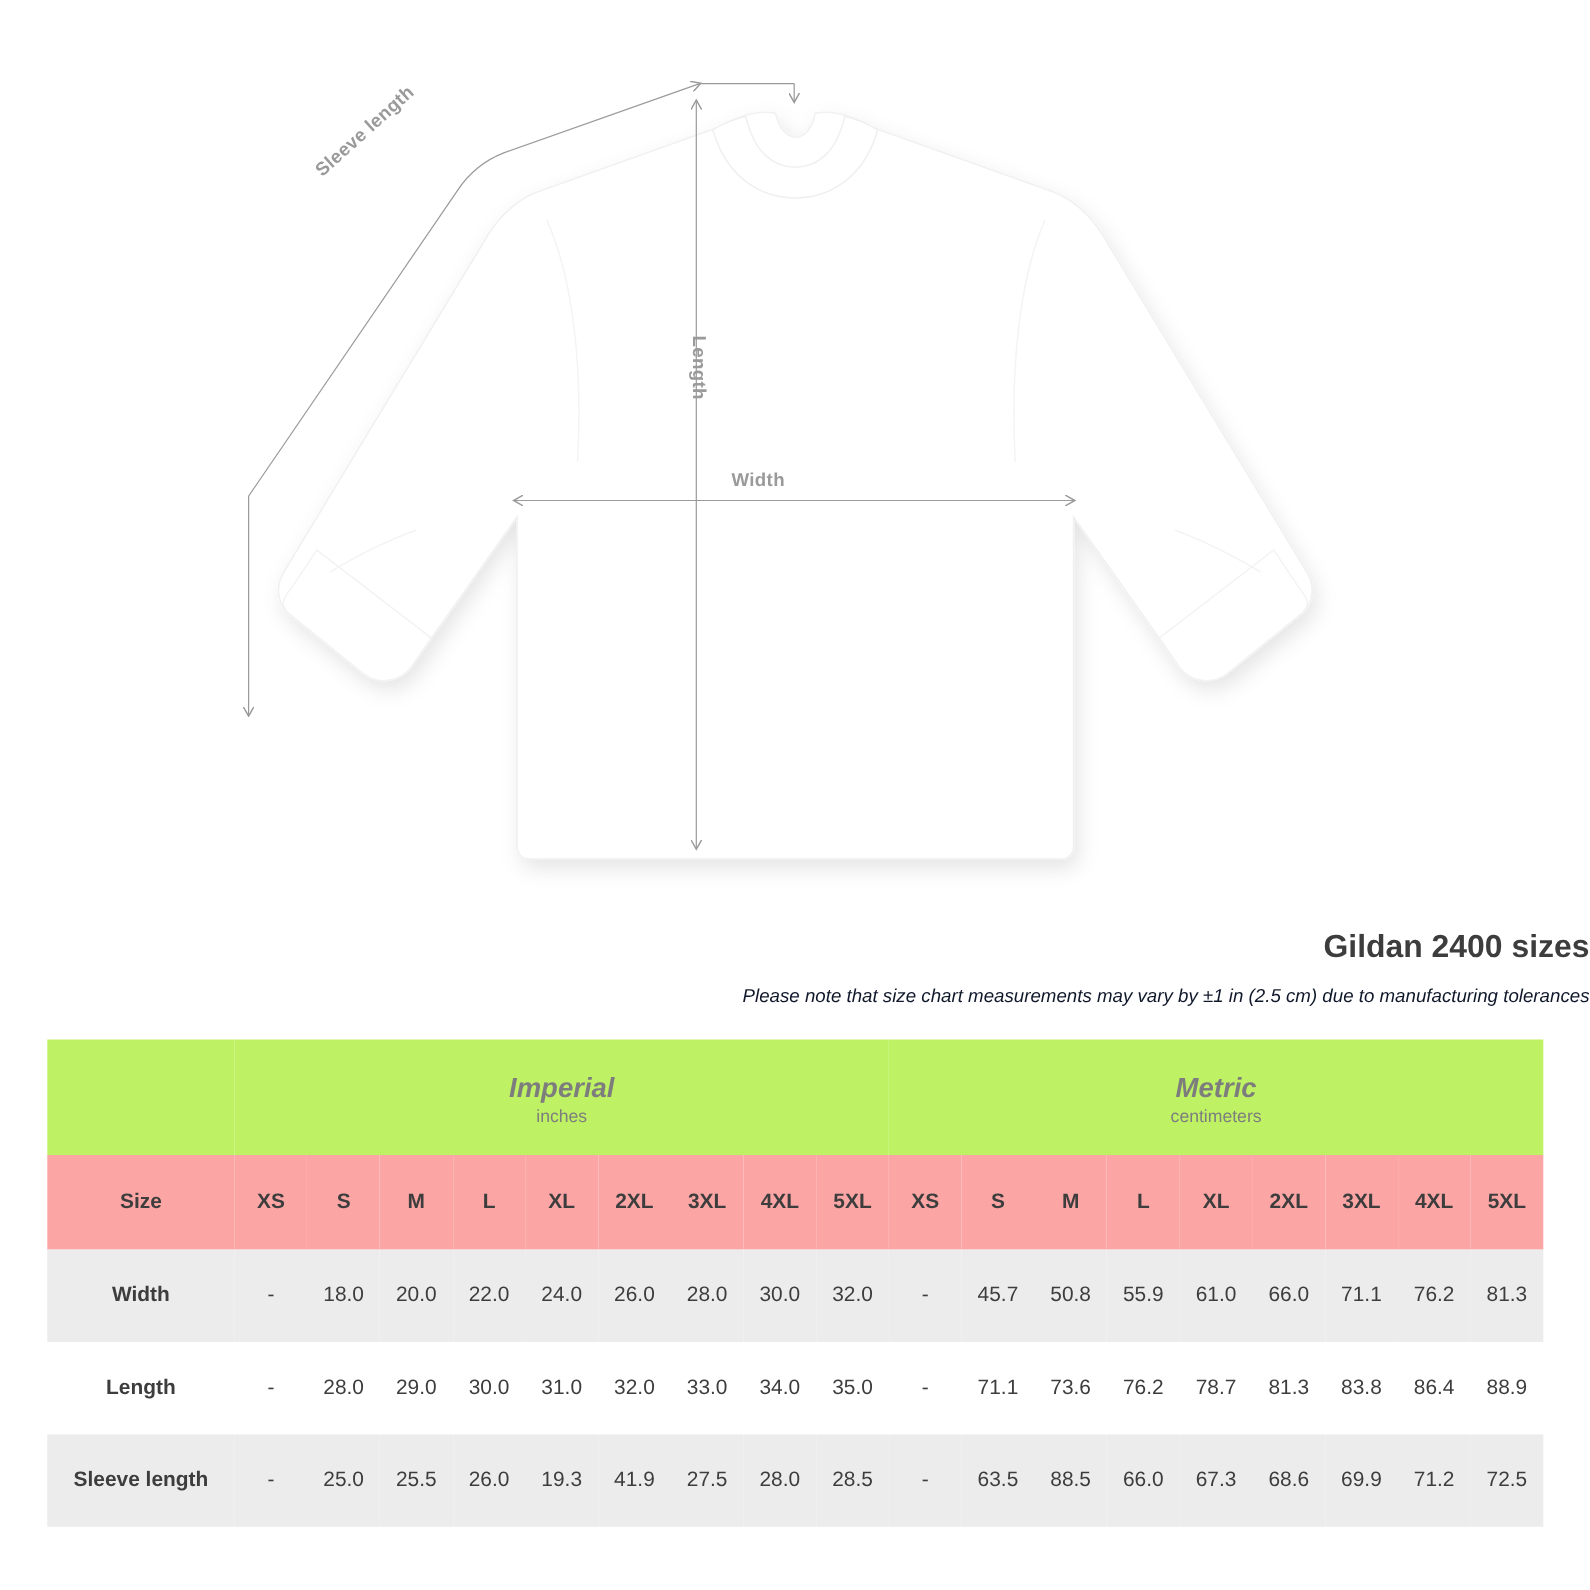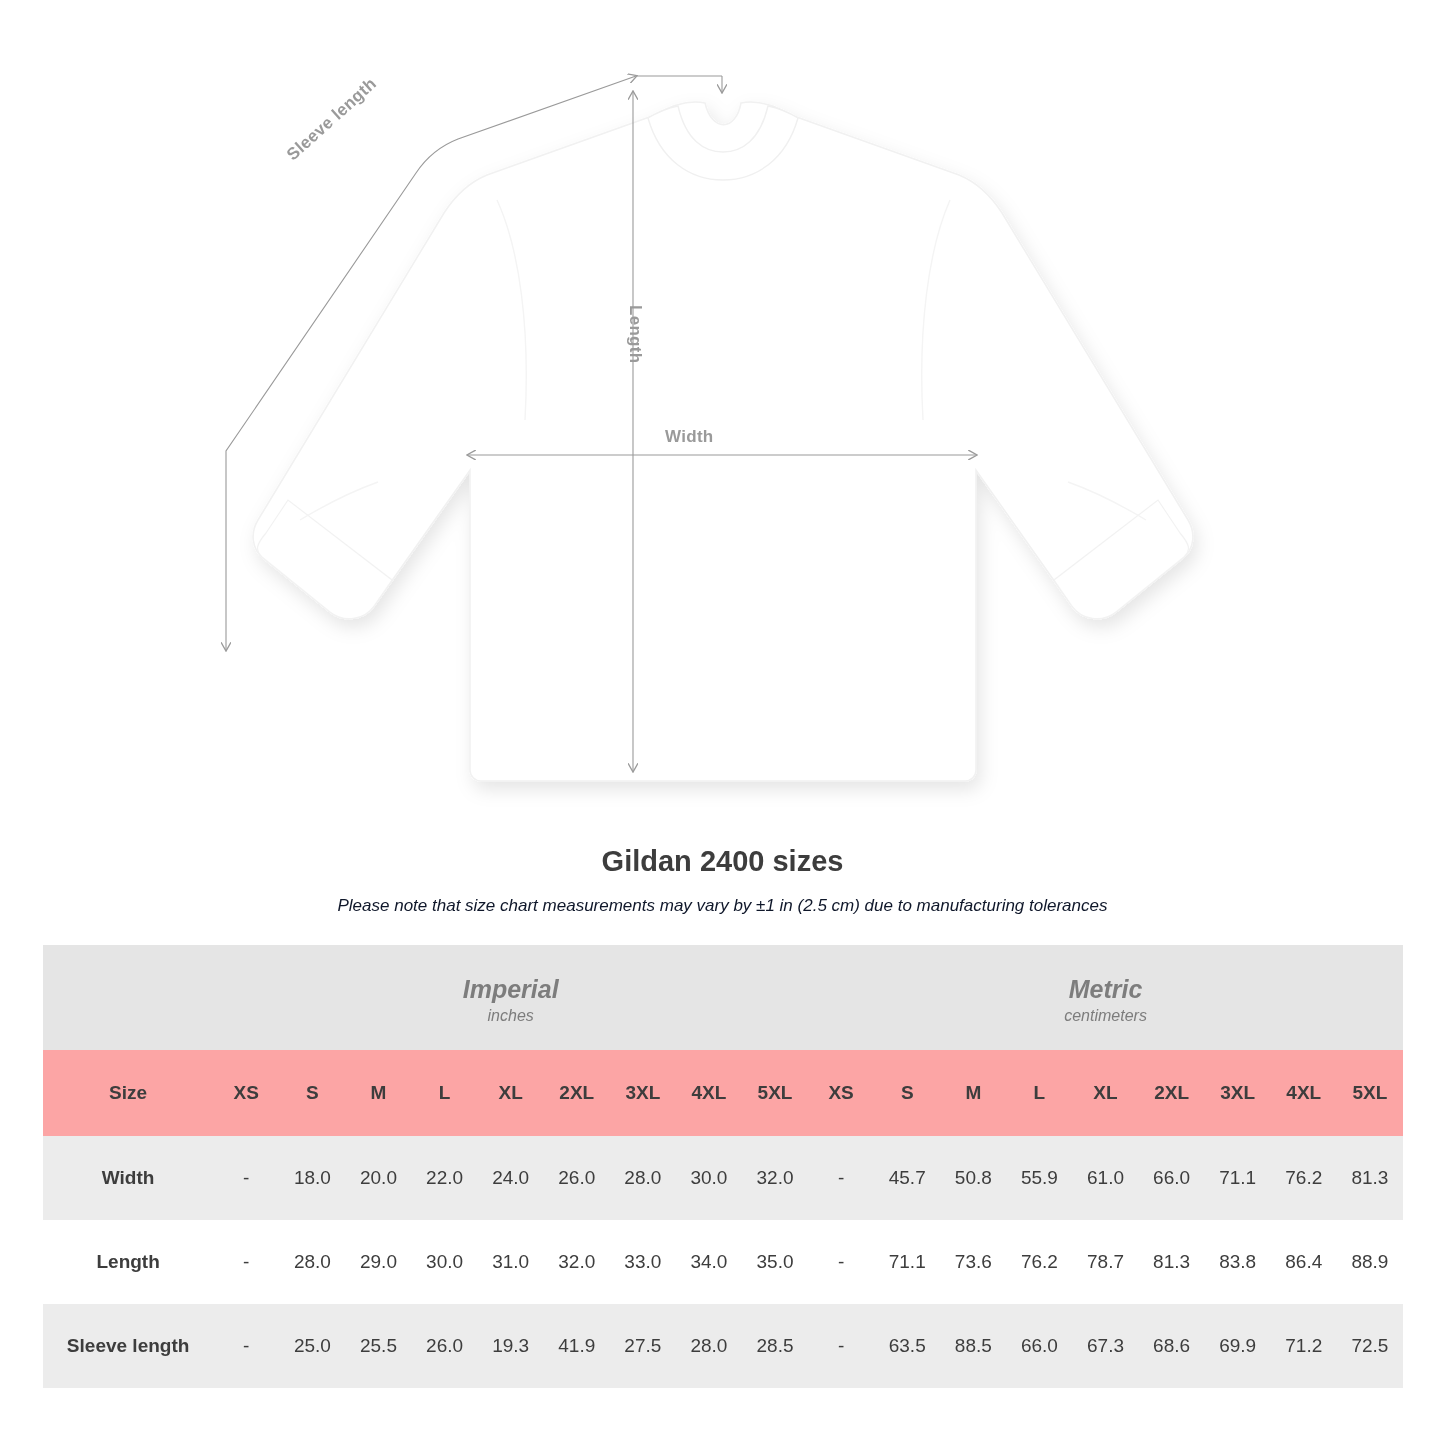--- a/index.html
+++ b/index.html
@@ -50,21 +50,21 @@
     left: 665px;
     top: 427px;
   }
 
   
   #title-block {
     position: absolute;
     left: 0;
     top: 845px;
     width: 1445px;
-    text-align: center;
+    text-align: right;
   }
   #chart-title {
     font-size: 29px;
     font-weight: bold;
     color: #3d3d3d;
     margin: 0 0 18px 0;
   }
   #chart-note {
     font-size: 17px;
     font-style: italic;
@@ -84,34 +84,33 @@
     width: 1360px;
     table-layout: fixed;
   }
   table.size-table td, table.size-table th {
     border: none;
     text-align: center;
     vertical-align: middle;
   }
   
   .unit-row td {
-    background: #e5e5e5;
+    background: #bef264;
     height: 105px;
     padding-top: 6px;
   }
   .unit-name {
     font-size: 25px;
     font-style: italic;
     font-weight: bold;
     color: #7d7d7d;
     line-height: 1.15;
   }
   .unit-sub {
     font-size: 16px;
-    font-style: italic;
     color: #7d7d7d;
     margin-top: 4px;
   }
 
   .head-row td {
     height: 86px;
     font-size: 19px;
     font-weight: bold;
     color: #3d3d3d;
     background: #fca5a5;

